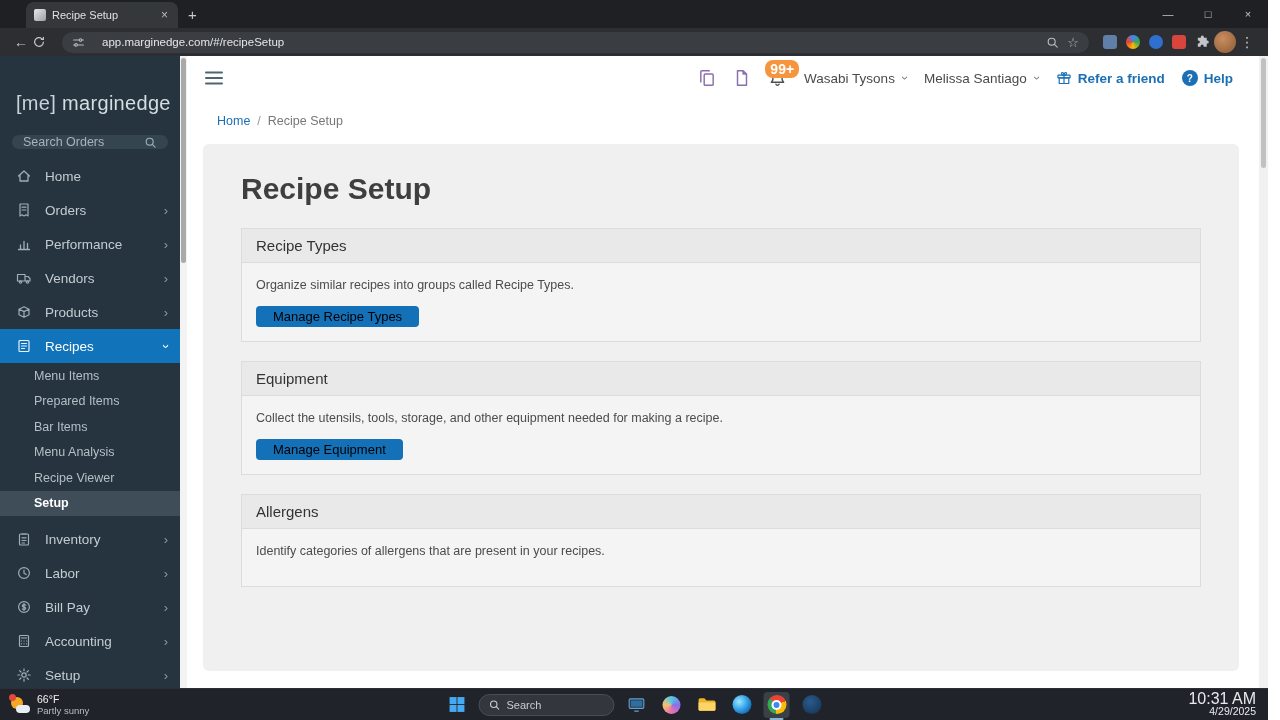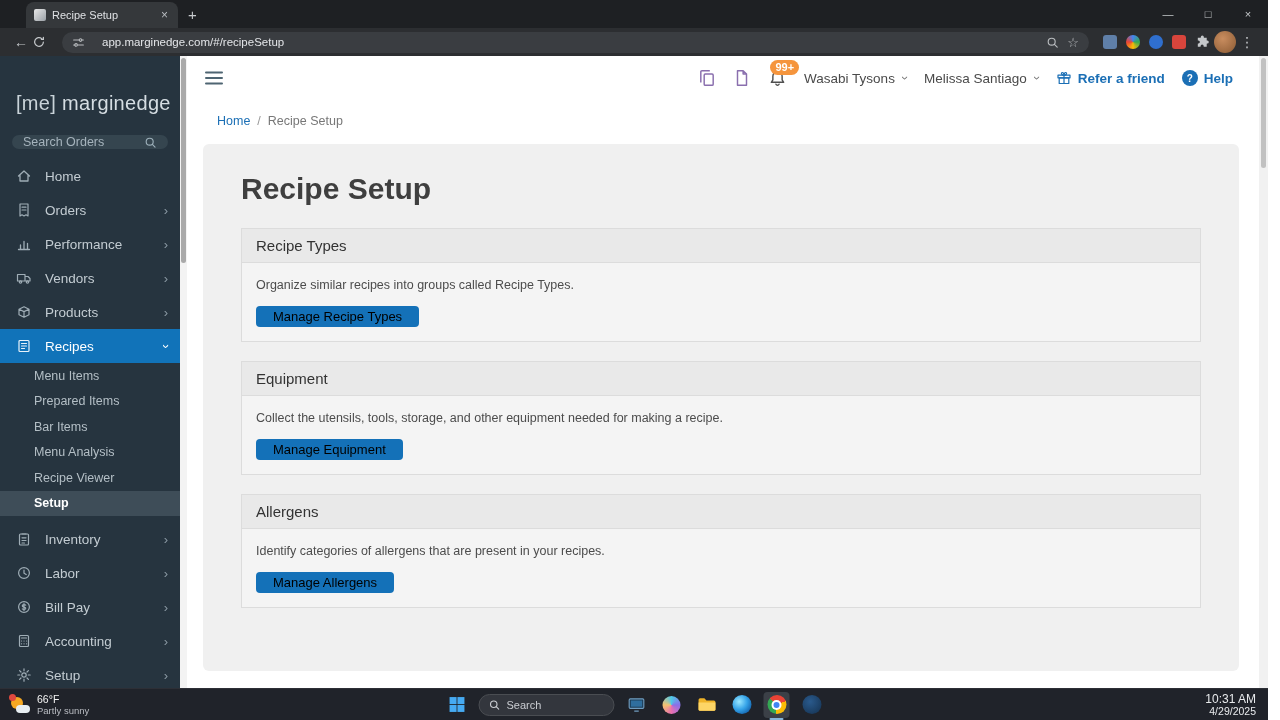--- a/index.html
+++ b/index.html
@@ -48,21 +48,21 @@
 
   .side-scrollbar{width:7px;background:#f3f3f3;position:relative;flex:0 0 auto}
   .side-scrollbar .thumb{position:absolute;top:2px;left:1px;width:5px;height:205px;background:#a9a9a9;border-radius:3px}
 
   .main{flex:1;display:flex;flex-direction:column;background:#fff;min-width:0}
   .topbar{height:44px;display:flex;align-items:center;padding:0 26px 0 18px;background:#fff}
   .hamburger{display:flex;cursor:pointer}
   .top-right{margin-left:auto;display:flex;align-items:center;gap:17px}
   .top-icon{display:flex;cursor:pointer}
   .bell-wrap{position:relative;display:flex;cursor:pointer}
-  .badge{position:absolute;top:-9px;right:-12px;background:#f5953d;color:#fff;font-size:11px;font-weight:bold;padding:2px 5px;border-radius:8px;line-height:1}
+  .badge{position:absolute;top:-9px;right:-12px;background:#f5953d;color:#fff;font-size:14px;font-weight:bold;padding:2px 5px;border-radius:8px;line-height:1}
   .picker{display:flex;align-items:center;gap:8px;color:#4a4a4a;font-size:13.5px;cursor:pointer}
   .picker .dchev{color:#777;font-size:12px;transform:rotate(90deg);display:inline-block}
   .blue-link{display:flex;align-items:center;gap:6px;color:#1b6fb5;font-size:13.5px;font-weight:bold;cursor:pointer}
   .help-circle{width:16px;height:16px;border-radius:50%;background:#1b6fb5;color:#fff;font-size:10px;font-weight:bold;display:flex;align-items:center;justify-content:center}
 
   .breadcrumb{display:flex;align-items:center;gap:7px;padding:14px 0 16px 30px;font-size:12.5px}
   .breadcrumb .bc-home{color:#1b6fb5;cursor:pointer}
   .breadcrumb .bc-sep{color:#9a9a9a}
   .breadcrumb .bc-cur{color:#777}
 
@@ -93,21 +93,21 @@
   .task-icon{width:26px;height:26px;display:flex;align-items:center;justify-content:center;border-radius:4px;cursor:pointer;position:relative}
   .task-icon.active{background:#3b4047}
   .task-icon.active::after{content:"";position:absolute;bottom:-2px;left:6px;width:14px;height:2px;border-radius:2px;background:#86b5d8}
   .copilot-icon{width:18px;height:18px;border-radius:50%;background:conic-gradient(#4ec9e8,#8a6fe8,#e86fb0,#f5c26f,#4ec9e8)}
   .edge-icon{width:19px;height:19px;border-radius:50%;background:radial-gradient(circle at 35% 35%,#9be8ff,#35a3e8 45%,#1566b0 78%,#0c3f78)}
   .chrome-icon{width:19px;height:19px;border-radius:50%;background:conic-gradient(from -50deg,#ea4335 0 33%,#fbbc05 0 66%,#34a853 0 100%);position:relative}
   .chrome-icon::before{content:"";position:absolute;inset:4.5px;background:#fff;border-radius:50%}
   .chrome-icon::after{content:"";position:absolute;inset:6.5px;background:#4285f4;border-radius:50%}
   .app-circle{width:19px;height:19px;border-radius:50%;background:radial-gradient(circle at 40% 35%,#2a5a8c,#14304e)}
   .clock{margin-left:auto;display:flex;flex-direction:column;align-items:flex-end;padding-right:12px;line-height:12px;cursor:pointer}
-  .clock .t{font-size:12px;color:#e8eaec}
+  .clock .t{font-size:16px;color:#e8eaec}
   .clock .d{font-size:10.5px;color:#e8eaec}
 
   svg{display:block}
 </style>
 </head>
 <body>
 
 <div class="screen">
 
   <div class="tabstrip">
@@ -387,21 +387,20 @@
           <div class="panel-body">
             <div class="panel-desc">Collect the utensils, tools, storage, and other equipment needed for making a recipe.</div>
             <button class="btn-primary">Manage Equipment</button>
           </div>
         </div>
 
         <div class="panel">
           <div class="panel-header">Allergens</div>
           <div class="panel-body">
             <div class="panel-desc">Identify categories of allergens that are present in your recipes.</div>
-            <button class="btn-primary">Manage Allergens</button>
           </div>
         </div>
       </div>
     </div>
 
     <div class="page-scrollbar">
         <div class="thumb"></div>
       </div>
   </div>
 

